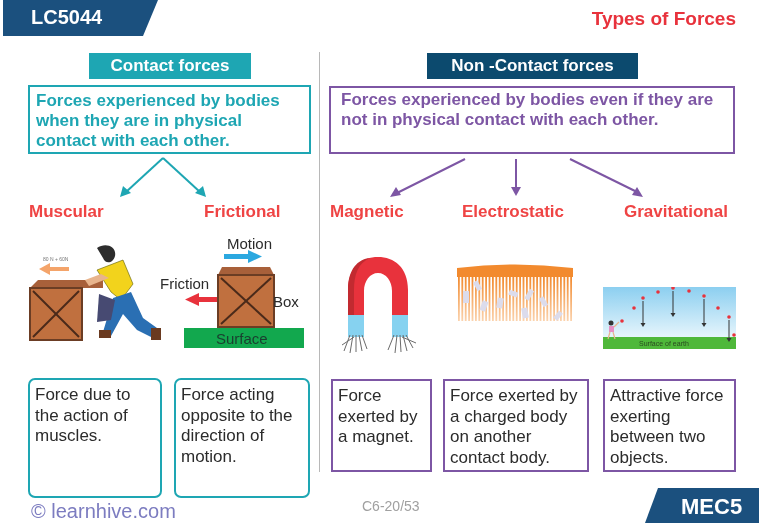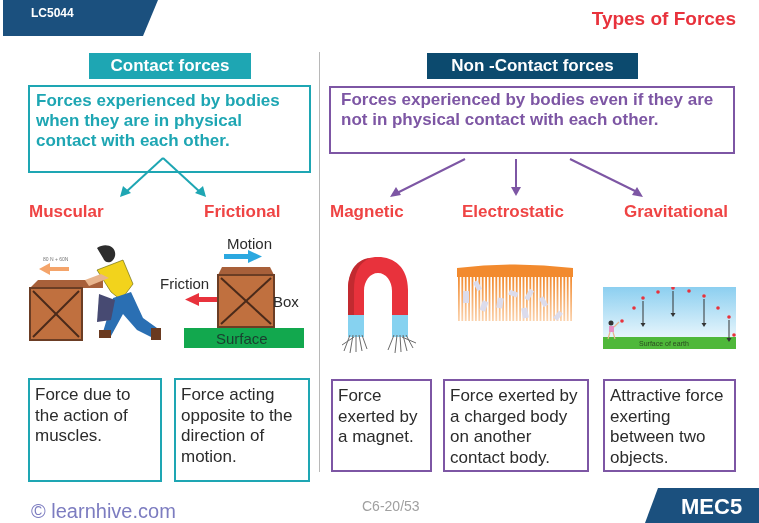--- a/index.html
+++ b/index.html
@@ -1,35 +1,35 @@
 <!DOCTYPE html>
 <html><head>
 <meta charset="utf-8">
 <style>
   html, body { margin: 0; padding: 0; background: #ffffff; }
   body { width: 759px; height: 523px; position: relative; overflow: hidden; font-family: "Liberation Sans", sans-serif; }
   .abs { position: absolute; }
   .header-badge { left: 0; top: 0; width: 160px; height: 36px; }
   .header-badge svg { position: absolute; left: 0; top: 0; }
-  .header-code { position: absolute; left: 31px; top: 6px; font-size: 12px; font-weight: bold; color: #ffffff; }
+  .header-code { position: absolute; left: 31px; top: 6px; font-size: 20px; font-weight: bold; color: #ffffff; }
   .page-title { right: 23px; top: 8px; font-size: 19px; font-weight: bold; color: #e8323c; }
   .divider { left: 319px; top: 52px; width: 1px; height: 420px; background: #b8b8b8; }
 
   .section-label { height: 26px; line-height: 26px; text-align: center; color: #ffffff; font-weight: bold; font-size: 17px; }
   .contact-label { left: 89px; top: 53px; width: 162px; background: #1ea6b3; }
   .noncontact-label { left: 427px; top: 53px; width: 211px; background: #0c4a6e; }
 
   .def-box { border: 2px solid; box-sizing: border-box; font-weight: bold; font-size: 17px; line-height: 20px; }
-  .contact-def { left: 28px; top: 85px; width: 283px; height: 88px; border-color: #1ea6b3; color: #1ea6b3; padding: 4px 6px; }
+  .contact-def { left: 28px; top: 85px; width: 283px; height: 69px; border-color: #1ea6b3; color: #1ea6b3; padding: 4px 6px; }
   .noncontact-def { left: 329px; top: 86px; width: 406px; height: 68px; border-color: #7d56a4; color: #7d56a4; padding: 2px 10px; }
 
   .type-label { font-weight: bold; font-size: 17px; color: #ef4444; top: 202px; }
 
   .desc-box { border: 2px solid; box-sizing: border-box; font-size: 17px; line-height: 20.5px; color: #2b2b2b; padding: 5px 5px; background: #ffffff; }
-  .desc-contact { border-color: #1ea6b3; top: 378px; height: 104px; }
+  .desc-contact { border-color: #1ea6b3; top: 378px; height: 120px; border-radius: 7px; }
   .desc-noncontact { border-color: #7d56a4; top: 379px; height: 93px; }
 
   .footer-copy { left: 31px; top: 500px; font-size: 20px; color: #7c7cc0; }
   .footer-page { left: 362px; top: 498px; font-size: 14px; color: #a0a0a0; }
   .footer-badge { left: 643px; top: 488px; width: 116px; height: 35px; }
   .footer-badge svg { position: absolute; left: 0; top: 0; }
   .footer-code { position: absolute; left: 38px; top: 6px; font-size: 22px; font-weight: bold; color: #ffffff; }
 
   .illus { position: absolute; }
 </style>

